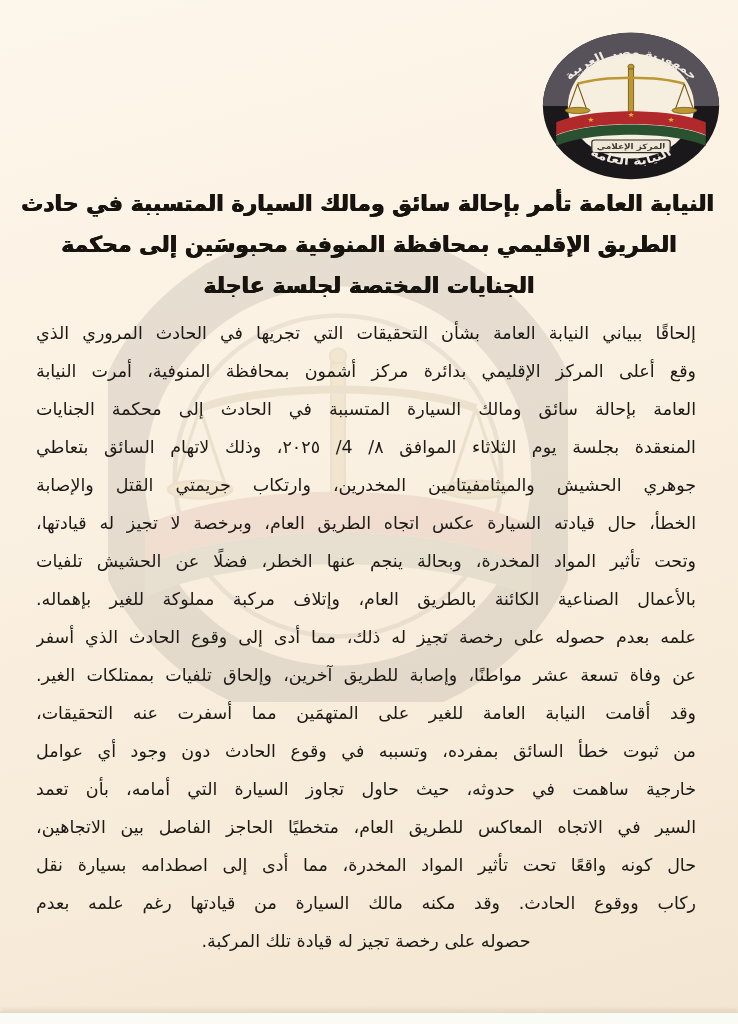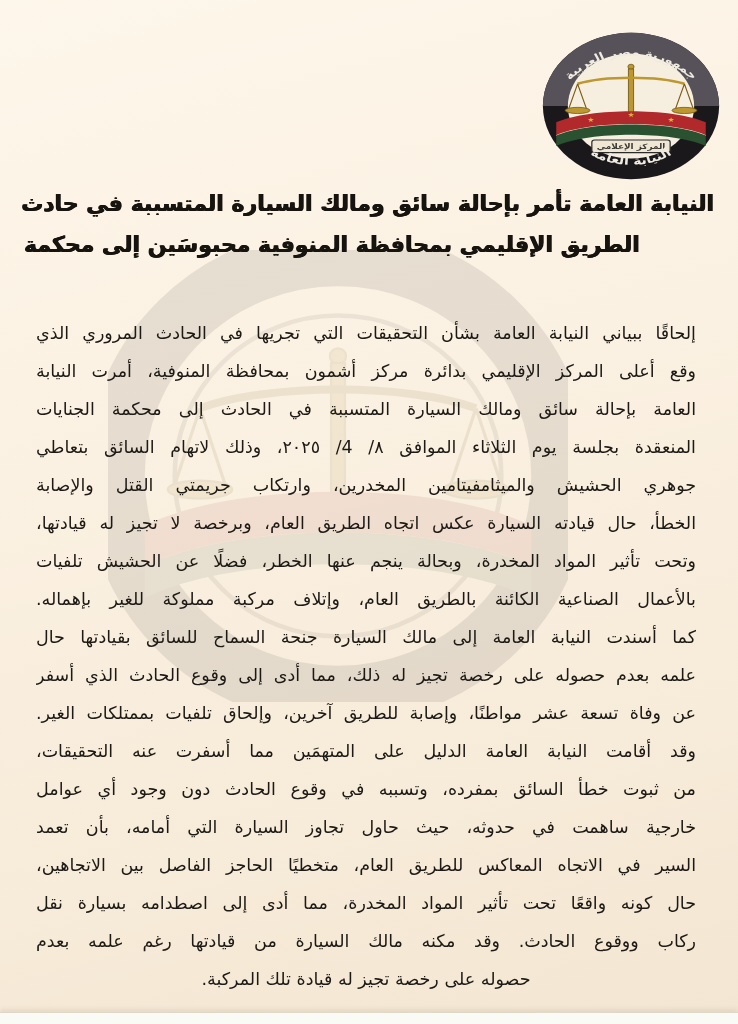--- a/index.html
+++ b/index.html
@@ -43,21 +43,21 @@
     right: 24px;
     z-index: 2;
     direction: rtl;
     color: #17140f;
     font-size: 22px;
     font-weight: bold;
     line-height: 41px;
     text-shadow: 0.5px 0 0 #17140f, -0.5px 0 0 #17140f;
   }
   .headline-line {
-    text-align: left;
+    text-align: center;
     white-space: nowrap;
   }
 
   
   .body-text {
     position: absolute;
     top: 314px;
     left: 36px;
     right: 42px;
     z-index: 2;
@@ -148,35 +148,35 @@
       <textPath href="#arc-top" startOffset="50%" text-anchor="middle">جمهورية مصر العربية</textPath>
     </text>
     <text font-size="16" font-weight="bold" fill="#f0ebe1">
       <textPath href="#arc-bottom" startOffset="50%" text-anchor="middle">النيابة العامة</textPath>
     </text>
   </svg>
 
   <div class="headline">
       <div class="headline-line">النيابة العامة تأمر بإحالة سائق ومالك السيارة المتسببة في حادث</div>
       <div class="headline-line">الطريق الإقليمي بمحافظة المنوفية محبوسَين إلى محكمة</div>
+      <div class="headline-line">الجنايات المختصة لجلسة عاجلة</div>
     </div>
 
   <div class="body-text">
       <div class="body-line">إلحاقًا ببياني النيابة العامة بشأن التحقيقات التي تجريها في الحادث المروري الذي</div>
       <div class="body-line">وقع أعلى المركز الإقليمي بدائرة مركز أشمون بمحافظة المنوفية، أمرت النيابة</div>
       <div class="body-line">العامة بإحالة سائق ومالك السيارة المتسببة في الحادث إلى محكمة الجنايات</div>
       <div class="body-line">المنعقدة بجلسة يوم الثلاثاء الموافق ٨/ 4/ ٢٠٢٥، وذلك لاتهام السائق بتعاطي</div>
       <div class="body-line">جوهري الحشيش والميثامفيتامين المخدرين، وارتكاب جريمتي القتل والإصابة</div>
       <div class="body-line">الخطأ، حال قيادته السيارة عكس اتجاه الطريق العام، وبرخصة لا تجيز له قيادتها،</div>
       <div class="body-line">وتحت تأثير المواد المخدرة، وبحالة ينجم عنها الخطر، فضلًا عن الحشيش تلفيات</div>
       <div class="body-line">بالأعمال الصناعية الكائنة بالطريق العام، وإتلاف مركبة مملوكة للغير بإهماله.</div>
-      <div class="body-line">كما أسندت النيابة العامة إلى مالك السيارة جنحة السماح للسائق بقيادتها حال</div>
       <div class="body-line">علمه بعدم حصوله على رخصة تجيز له ذلك، مما أدى إلى وقوع الحادث الذي أسفر</div>
       <div class="body-line">عن وفاة تسعة عشر مواطنًا، وإصابة للطريق آخرين، وإلحاق تلفيات بممتلكات الغير.</div>
-      <div class="body-line">وقد أقامت النيابة العامة الدليل على المتهمَين مما أسفرت عنه التحقيقات،</div>
+      <div class="body-line">وقد أقامت النيابة العامة للغير على المتهمَين مما أسفرت عنه التحقيقات،</div>
       <div class="body-line">من ثبوت خطأ السائق بمفرده، وتسببه في وقوع الحادث دون وجود أي عوامل</div>
       <div class="body-line">خارجية ساهمت في حدوثه، حيث حاول تجاوز السيارة التي أمامه، بأن تعمد</div>
       <div class="body-line">السير في الاتجاه المعاكس للطريق العام، متخطيًا الحاجز الفاصل بين الاتجاهين،</div>
       <div class="body-line">حال كونه واقعًا تحت تأثير المواد المخدرة، مما أدى إلى اصطدامه بسيارة نقل</div>
       <div class="body-line">ركاب ووقوع الحادث. وقد مكنه مالك السيارة من قيادتها رغم علمه بعدم</div>
       <div class="body-line">حصوله على رخصة تجيز له قيادة تلك المركبة.</div>
     </div>
 
   <div class="bottom-strip"></div>
 </div>

